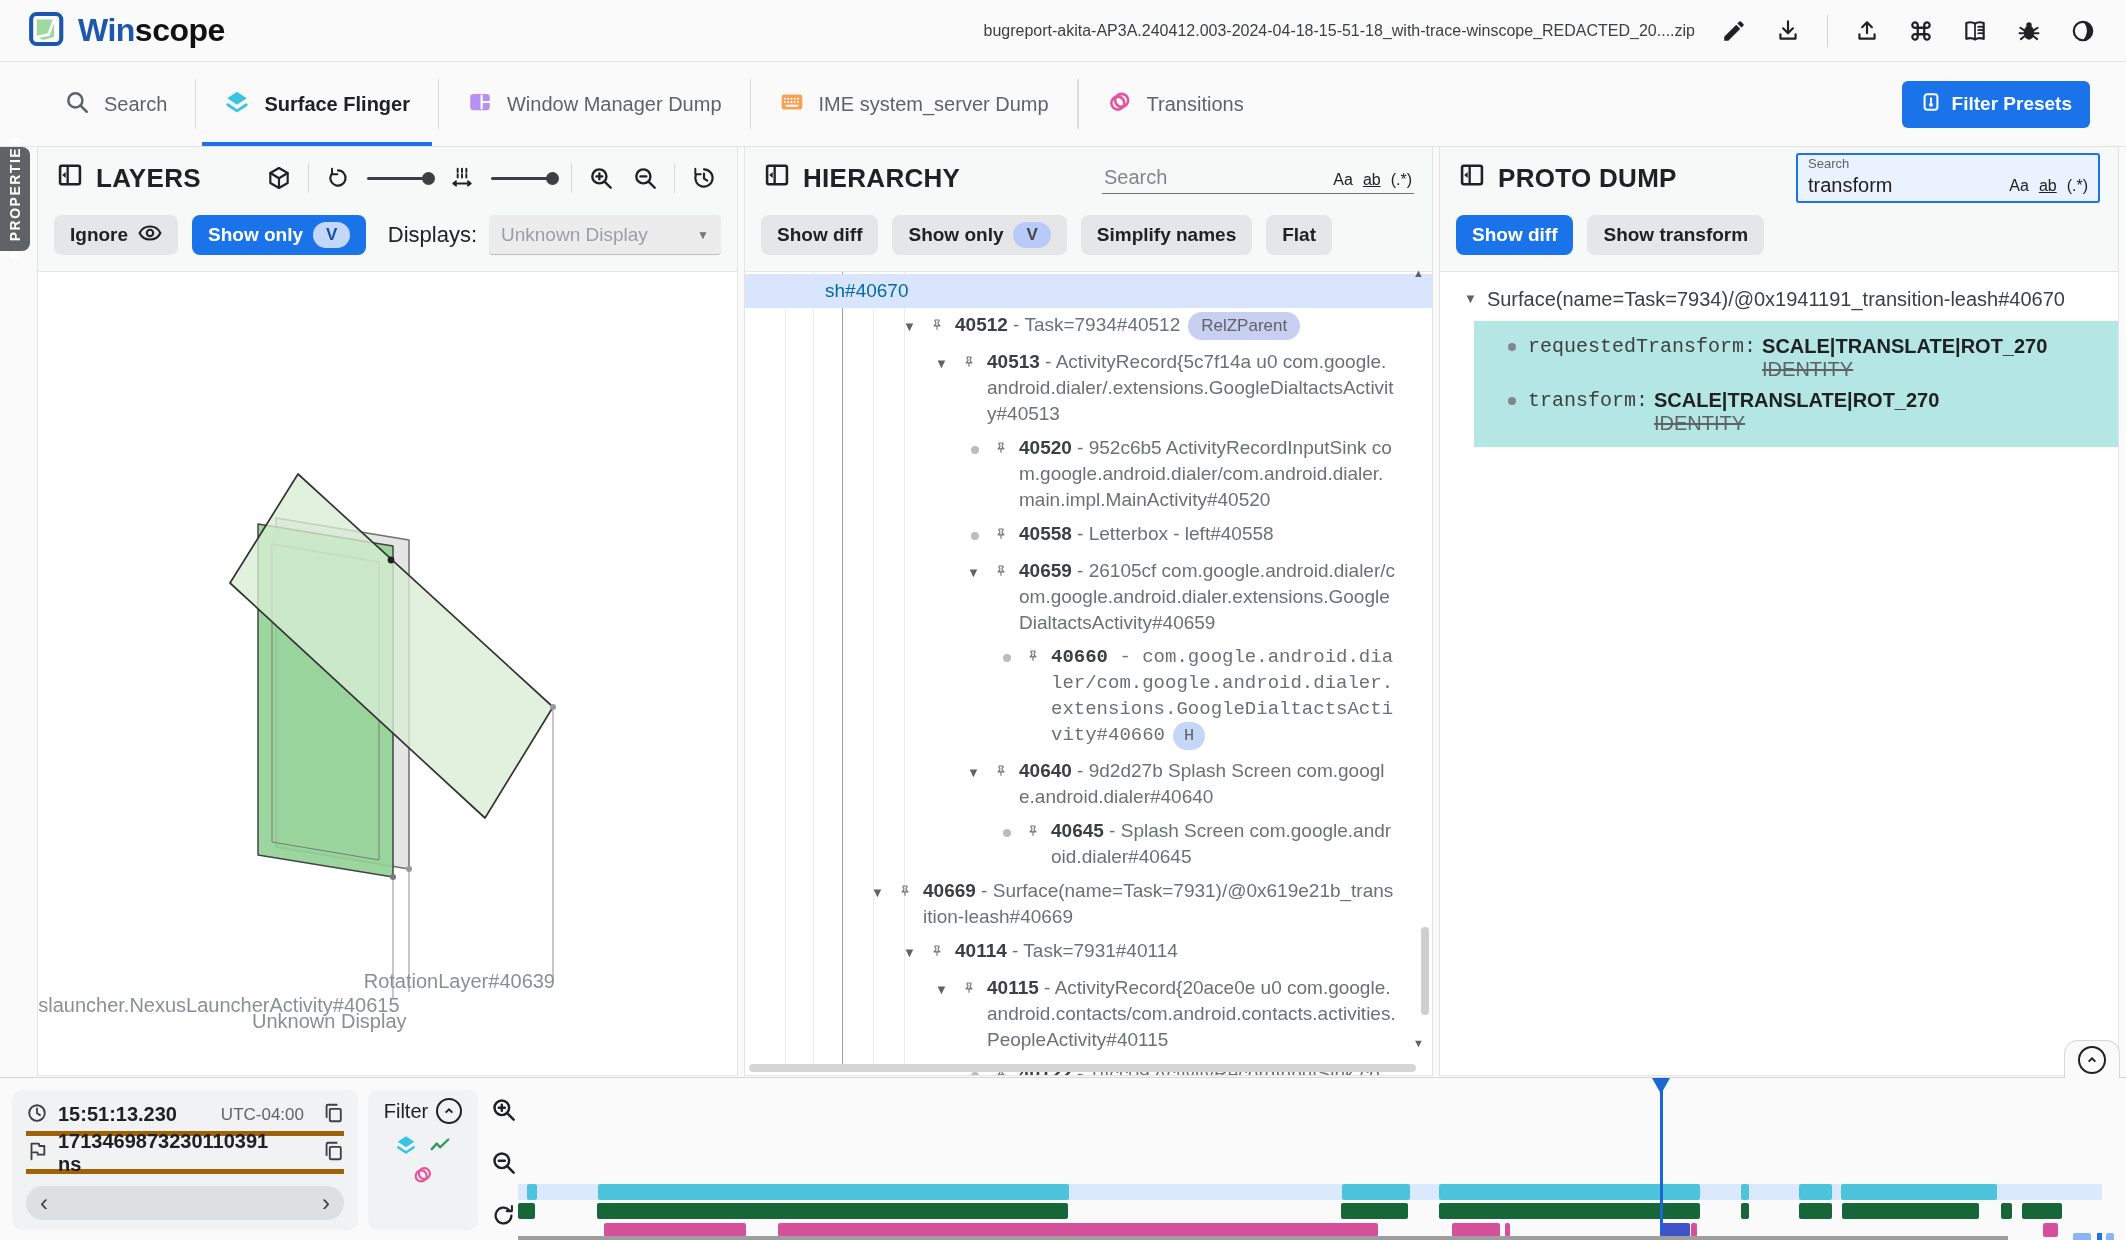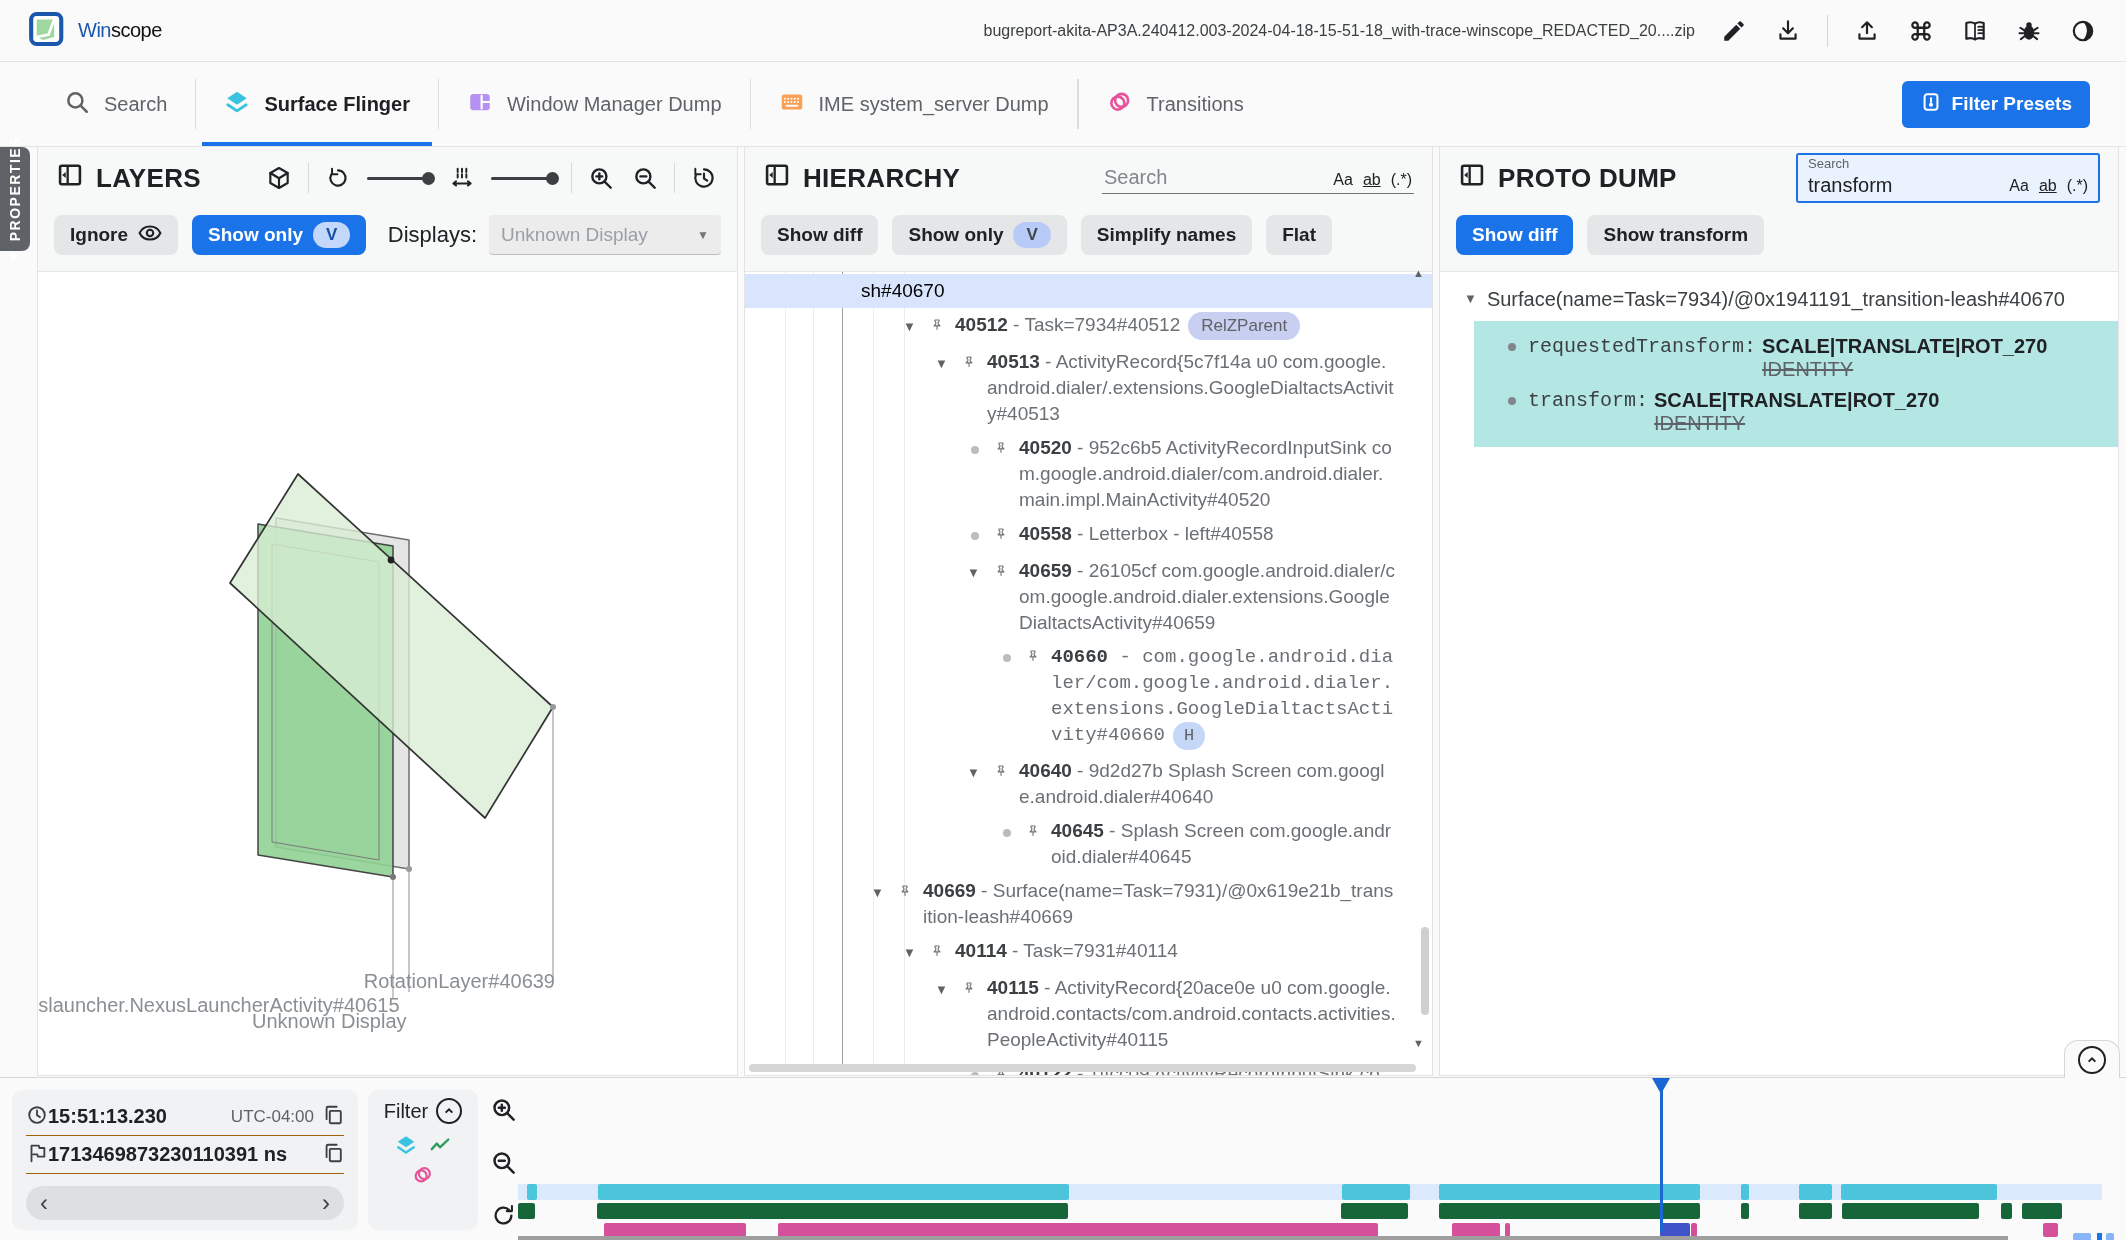--- a/index.html
+++ b/index.html
@@ -3,21 +3,21 @@
 <meta charset="utf-8">
 <style>
   * { margin:0; padding:0; box-sizing:border-box; }
   html,body { width:2126px; height:1240px; }
   body { position:relative; font-family:"Liberation Sans",sans-serif; background:#fafafa; color:#202124; overflow:hidden; }
 
   
   .topbar { position:absolute; top:0; left:0; right:0; height:62px; background:#fafafa;
             border-bottom:1px solid #e4e4e4; display:flex; align-items:center; padding:0 28px; }
   .logo { display:flex; align-items:center; gap:12px; }
-  .logo-text { font-size:20px; font-weight:normal; letter-spacing:-0.5px; }
+  .logo-text { font-size:32px; font-weight:bold; letter-spacing:-0.5px; }
   .logo-win { color:#1b57ad; } .logo-scope { color:#111; }
   .top-right { margin-left:auto; display:flex; align-items:center; gap:24px; }
   .filename { font-size:16px; color:#3c4043; }
   .icon-btn { width:30px; height:30px; display:flex; align-items:center; justify-content:center; color:#202124; cursor:pointer; }
   .icon-btn svg { width:26px; height:26px; }
   .vdiv-top { width:1px; height:32px; background:#d4d4d4; }
 
   
   .tabbar { position:absolute; top:62px; left:0; right:0; height:85px; background:#fafafa;
             border-bottom:1px solid #e4e4e4; display:flex; align-items:center; padding:0 36px; }
@@ -91,21 +91,21 @@
   .tree { position:relative; height:808px; overflow:hidden; font-size:19px; color:#6b7075; padding-top:2px; }
   .guide { position:absolute; top:0; bottom:14px; width:1px; background:#ececec; }
   .guide.dark { background:#9e9e9e; }
   .tree-row { position:relative; display:flex; align-items:flex-start; line-height:26px; padding:4px 36px 4px 0; cursor:pointer; }
   .tree-row .expander { flex:none; width:26px; font-size:13px; color:#5f6368; padding-top:2px; }
   .tree-row .leafdot { display:inline-block; width:8px; height:8px; border-radius:50%; background:#b9bdc1; margin:8px 9px 0 4px; }
   .tree-row .pin { flex:none; width:26px; padding-top:3px; color:#757575; }
   .tree-row .pin svg { width:16px; height:16px; }
   .tree-row .rowtext { flex:1; word-break:break-all; }
   .tree-row .rowtext b { color:#3c4043; }
-  .tree-row.sel { background:#d9e5fc; color:#000000; padding-left:116px; }
+  .tree-row.sel { background:#d9e5fc; color:#0369a1; padding-left:80px; }
   .chip-relz { display:inline-block; background:#c9cff1; color:#5f6368; border-radius:14px; padding:1px 13px;
                font-size:17px; margin-left:8px; white-space:nowrap; }
   .chip-h { display:inline-block; background:#c5d7f6; color:#5f6368; border-radius:14px; padding:1px 11px;
             font-size:17px; margin-left:8px; }
   .vscroll-up { position:absolute; right:8px; top:120px; font-size:11px; color:#5f6368; }
   .vscroll-dn { position:absolute; right:8px; bottom:26px; font-size:11px; color:#5f6368; }
   .vscroll-handle { position:absolute; right:3px; top:780px; width:8px; height:88px; background:#cfcfcf; border-radius:4px; }
   .hscroll-handle { position:absolute; left:4px; right:16px; bottom:3px; height:8px; background:#d6d6d6; border-radius:4px; }
 
   
@@ -122,21 +122,21 @@
 
   
   .bottombar { position:absolute; top:1077px; left:0; right:0; height:163px; background:#fafafa; border-top:1px solid #d7d7d7; }
   .collapse-tab { position:absolute; right:6px; top:-38px; width:56px; height:38px; background:#fafafa;
                   border:1px solid #d7d7d7; border-bottom:none; border-radius:14px 14px 0 0;
                   display:flex; align-items:center; justify-content:center; cursor:pointer; }
   .circ-chev { width:28px; height:28px; border:2.5px solid #202124; border-radius:50%; display:flex; align-items:center; justify-content:center; }
   .circ-chev svg { width:16px; height:16px; }
 
   .time-card { position:absolute; left:12px; top:12px; width:346px; height:140px; background:#f0f2f3; border-radius:10px; padding:8px 14px; }
-  .tc-row { display:flex; align-items:center; height:38px; border-bottom:1px solid #a16207;justify-content:center; }
+  .tc-row { display:flex; align-items:center; gap:10px; height:38px; border-bottom:5px solid #a16207;justify-content:center; }
   .tc-row svg { width:22px; height:22px; color:#3c4043; flex:none; }
   .tc-main { font-size:20px; font-weight:bold; color:#202124; }
   .tc-tz { margin-left:auto; font-size:17px; color:#5f6368; }
   .tc-copy { margin-left:8px; cursor:pointer; }
   .tc-row .push { margin-left:auto; }
   .tc-nav { margin-top:12px; height:34px; background:#dde0e3; border-radius:17px; display:flex; align-items:center;
             justify-content:space-between; padding:0 14px; font-size:24px; color:#3c4043; }
   .tc-nav span { cursor:pointer; line-height:20px; }
 
   .filter-card { position:absolute; left:368px; top:12px; width:110px; height:140px; background:#f0f2f3; border-radius:10px; padding:8px 6px; }

